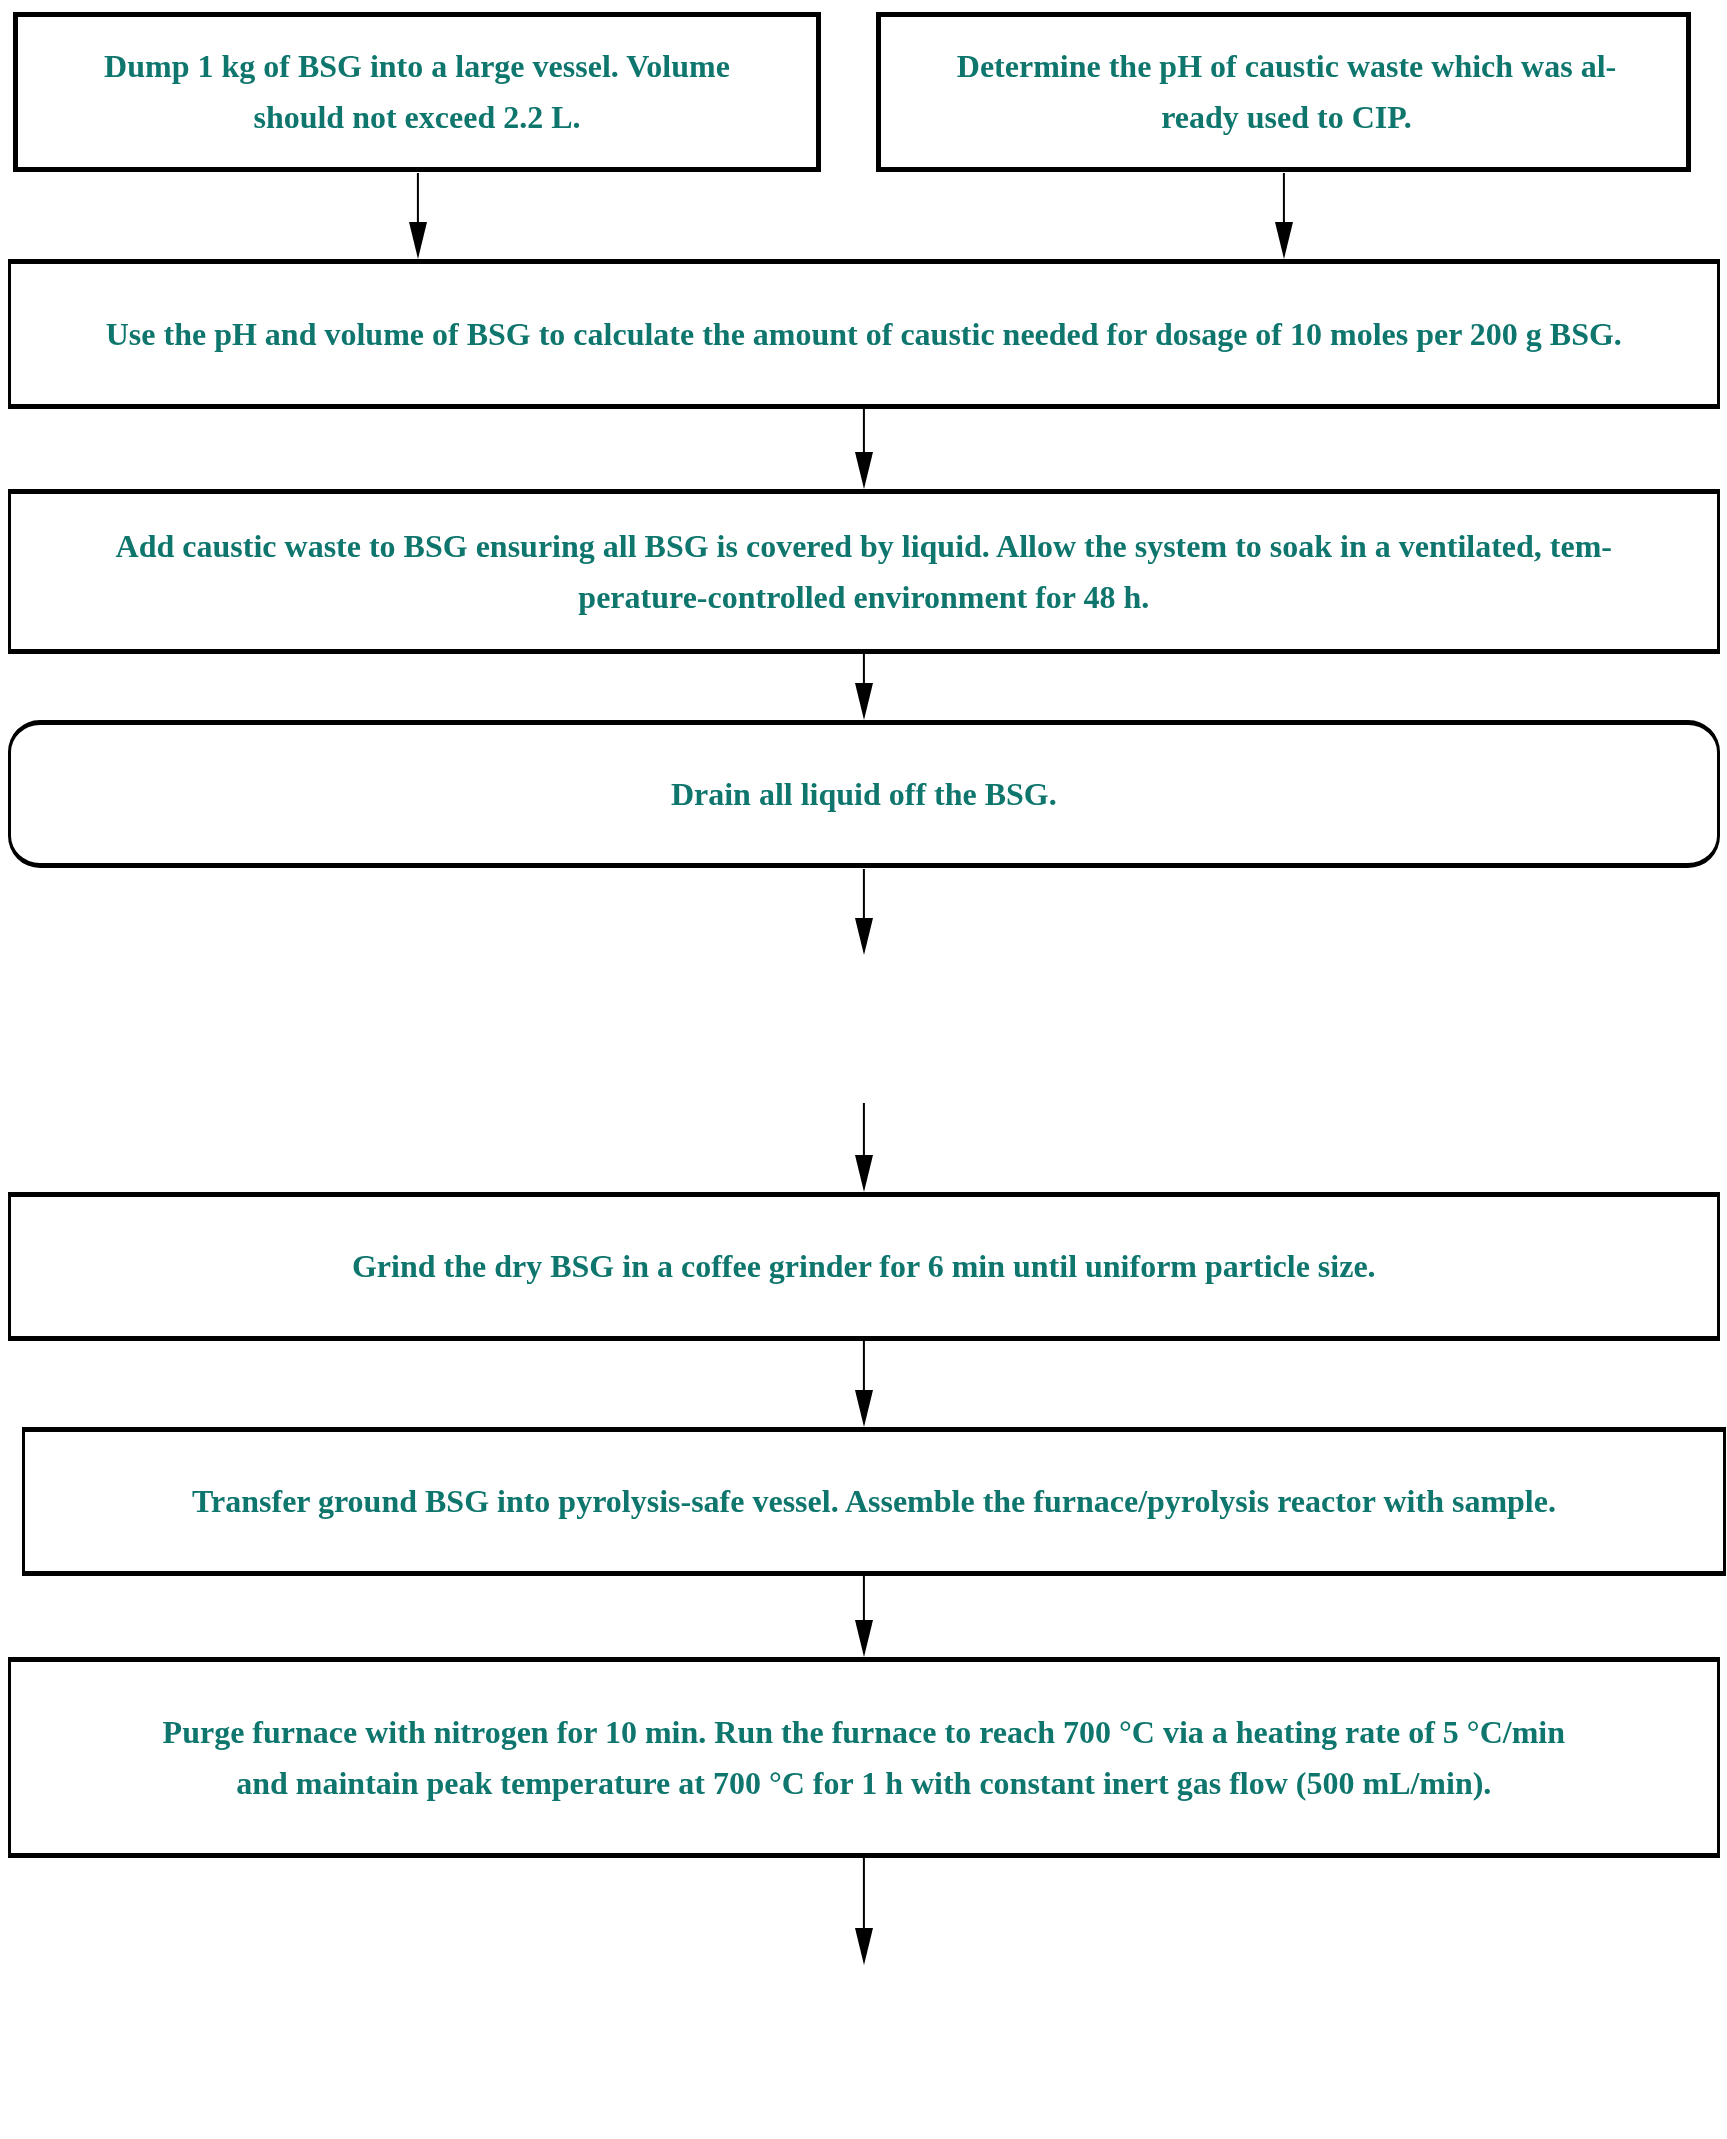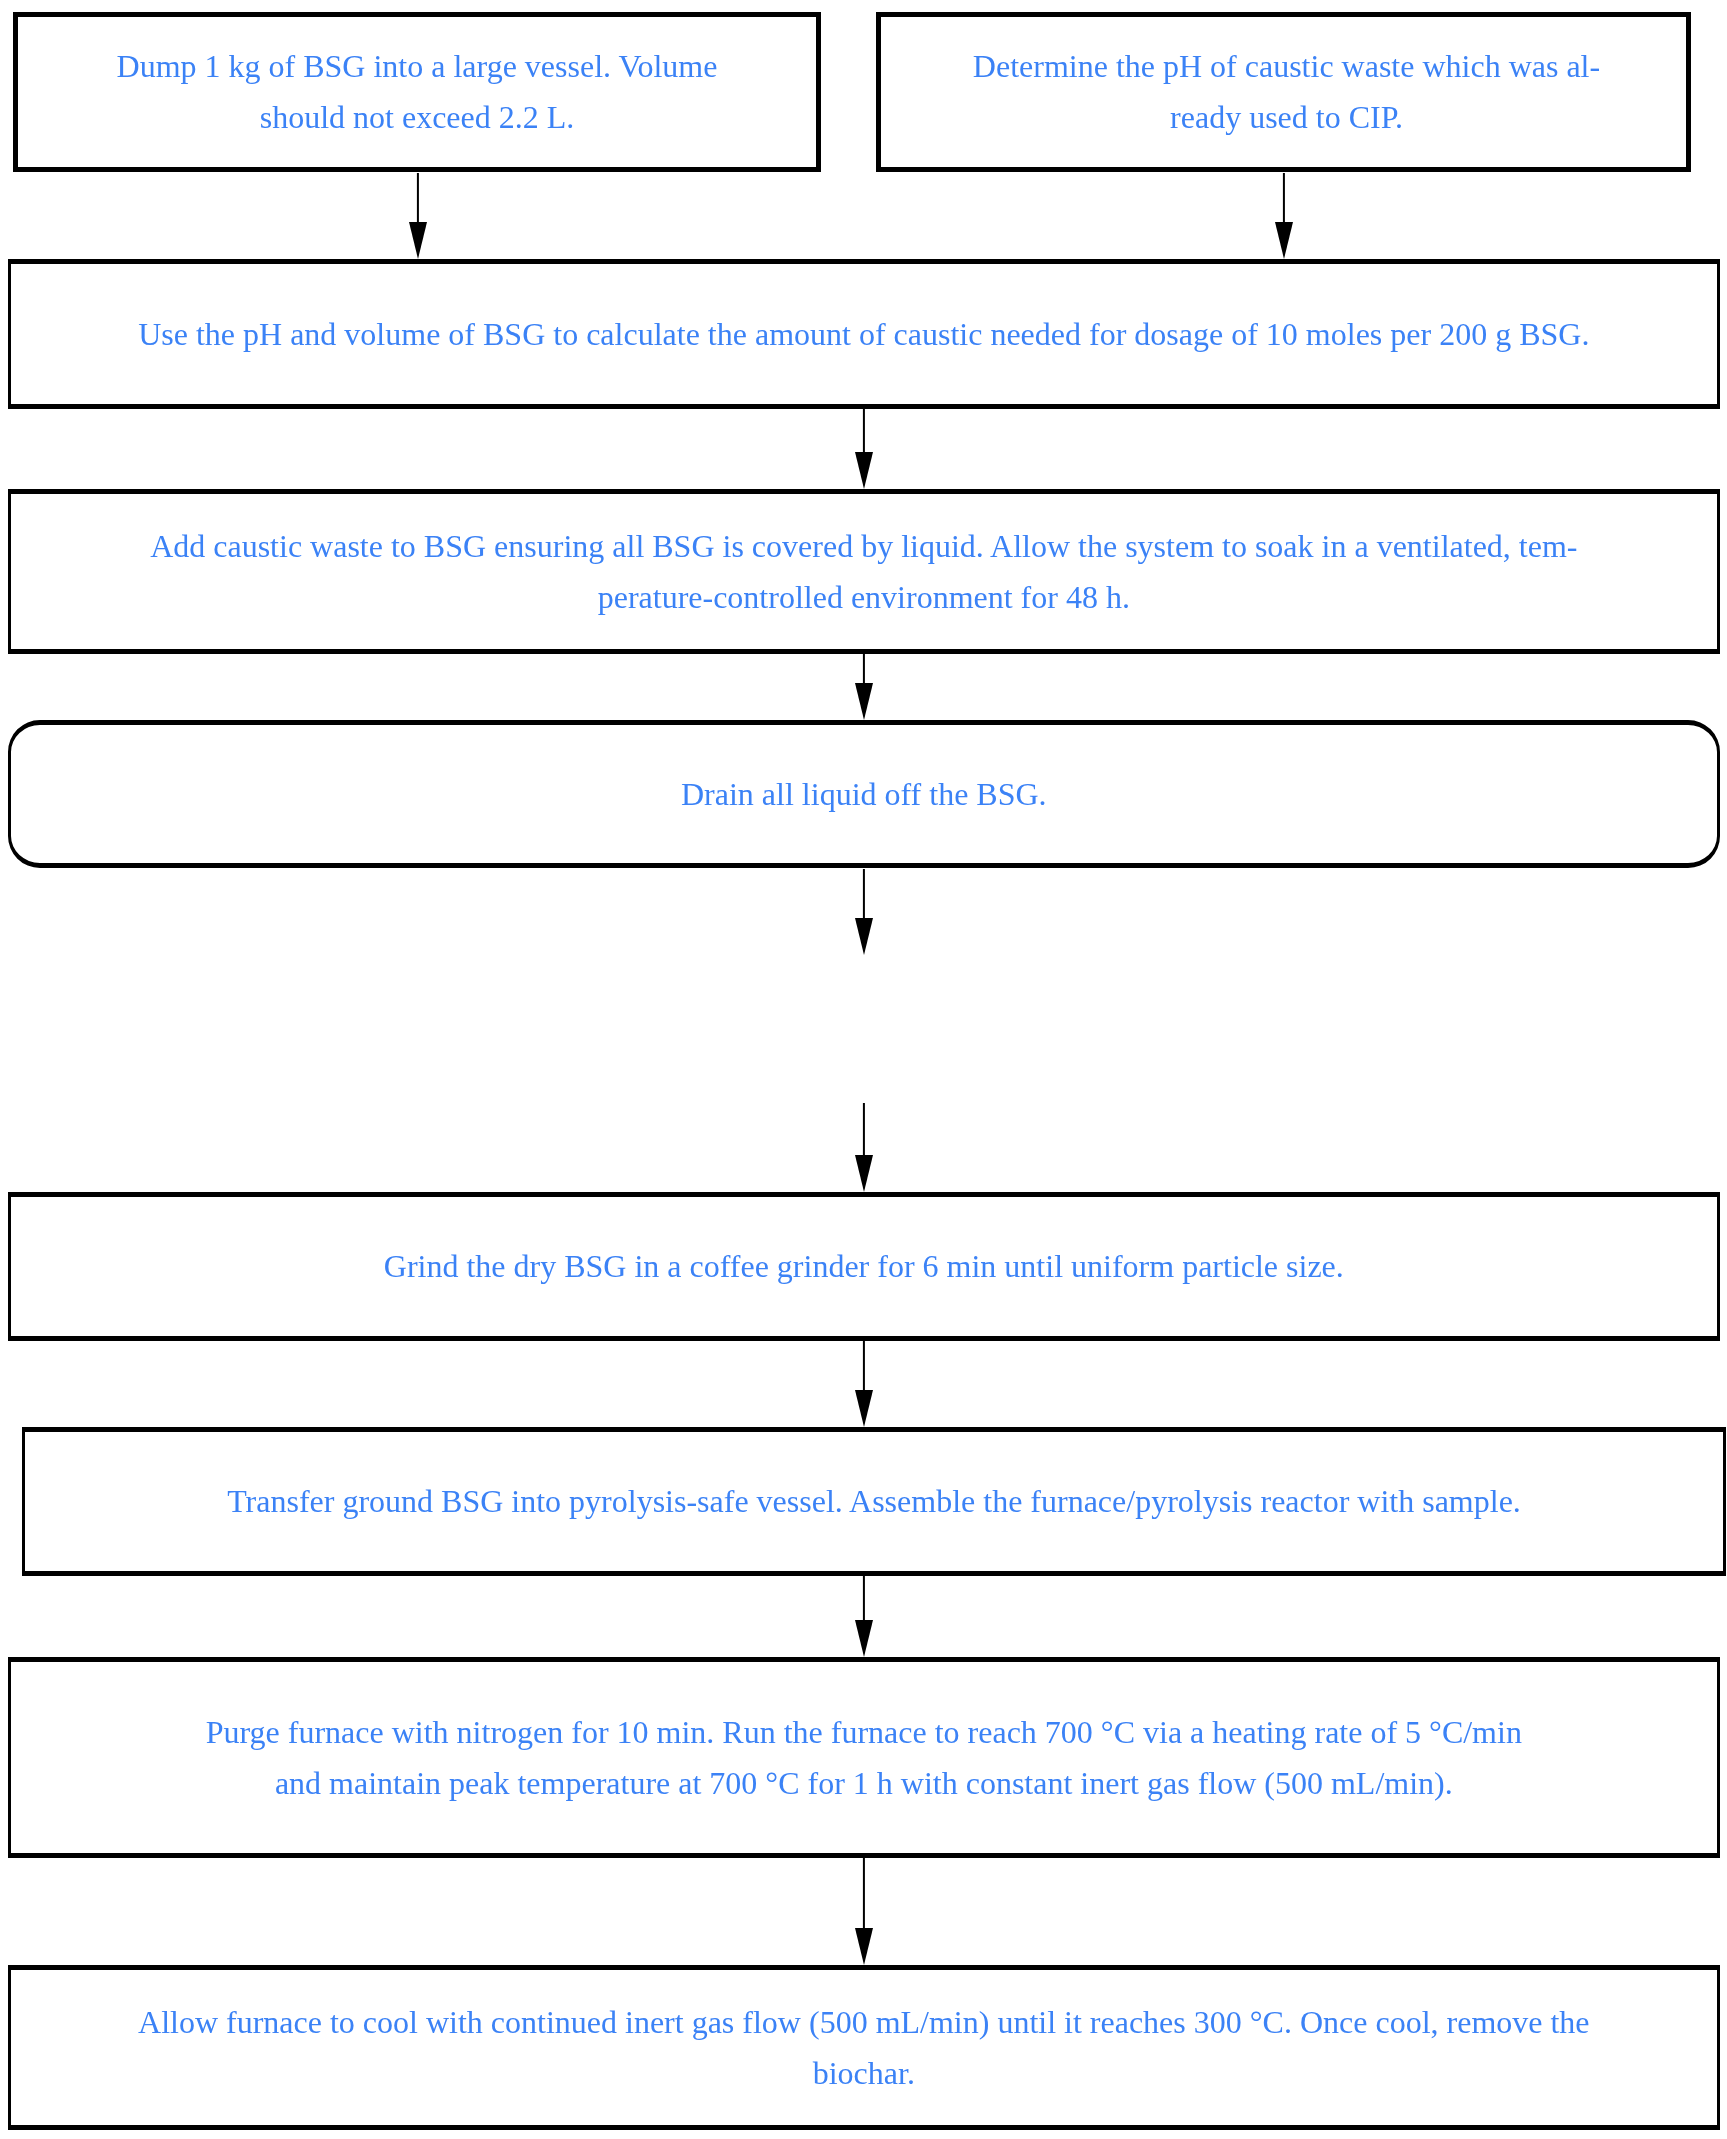--- a/index.html
+++ b/index.html
@@ -21,21 +21,22 @@
     background: #ffffff;
     border-style: solid;
     border-color: #000000;
     display: flex;
     align-items: center;
     justify-content: center;
     text-align: center;
     white-space: pre-line;
     font-size: 32px;
     line-height: 51px;
-    color: #3b82f6;
+    color: #0f766e;
+    font-weight: bold;
   }
   .node--small {
     border-width: 5.2px;
     padding: 0 13px;
   }
   .node--wide {
     border-width: 5.7px 3.1px;
     padding: 0 6.1px;
   }
   .arrow {
@@ -125,17 +126,15 @@
   </div>
 
   <div class="node node--wide" style="left:7.8px; top:1657px; width:1712px; height:201px;">Purge furnace with nitrogen for 10 min. Run the furnace to reach 700 °C via a heating rate of 5 °C/min
 and maintain peak temperature at 700 °C for 1 h with constant inert gas flow (500 mL/min).</div>
 
   <div class="arrow" style="left:854px; top:1857px; height:108px;">
     <div class="shaft" style="height:71px;"></div>
     <div class="head"></div>
   </div>
 
-  <div class="node node--wide" style="left:7.8px; top:1965px; width:1712px; height:165px;">Allow furnace to cool with continued inert gas flow (500 mL/min) until it reaches 300 °C. Once cool, remove the
-biochar.</div>
 
 </div>
 
 
 </body></html>

